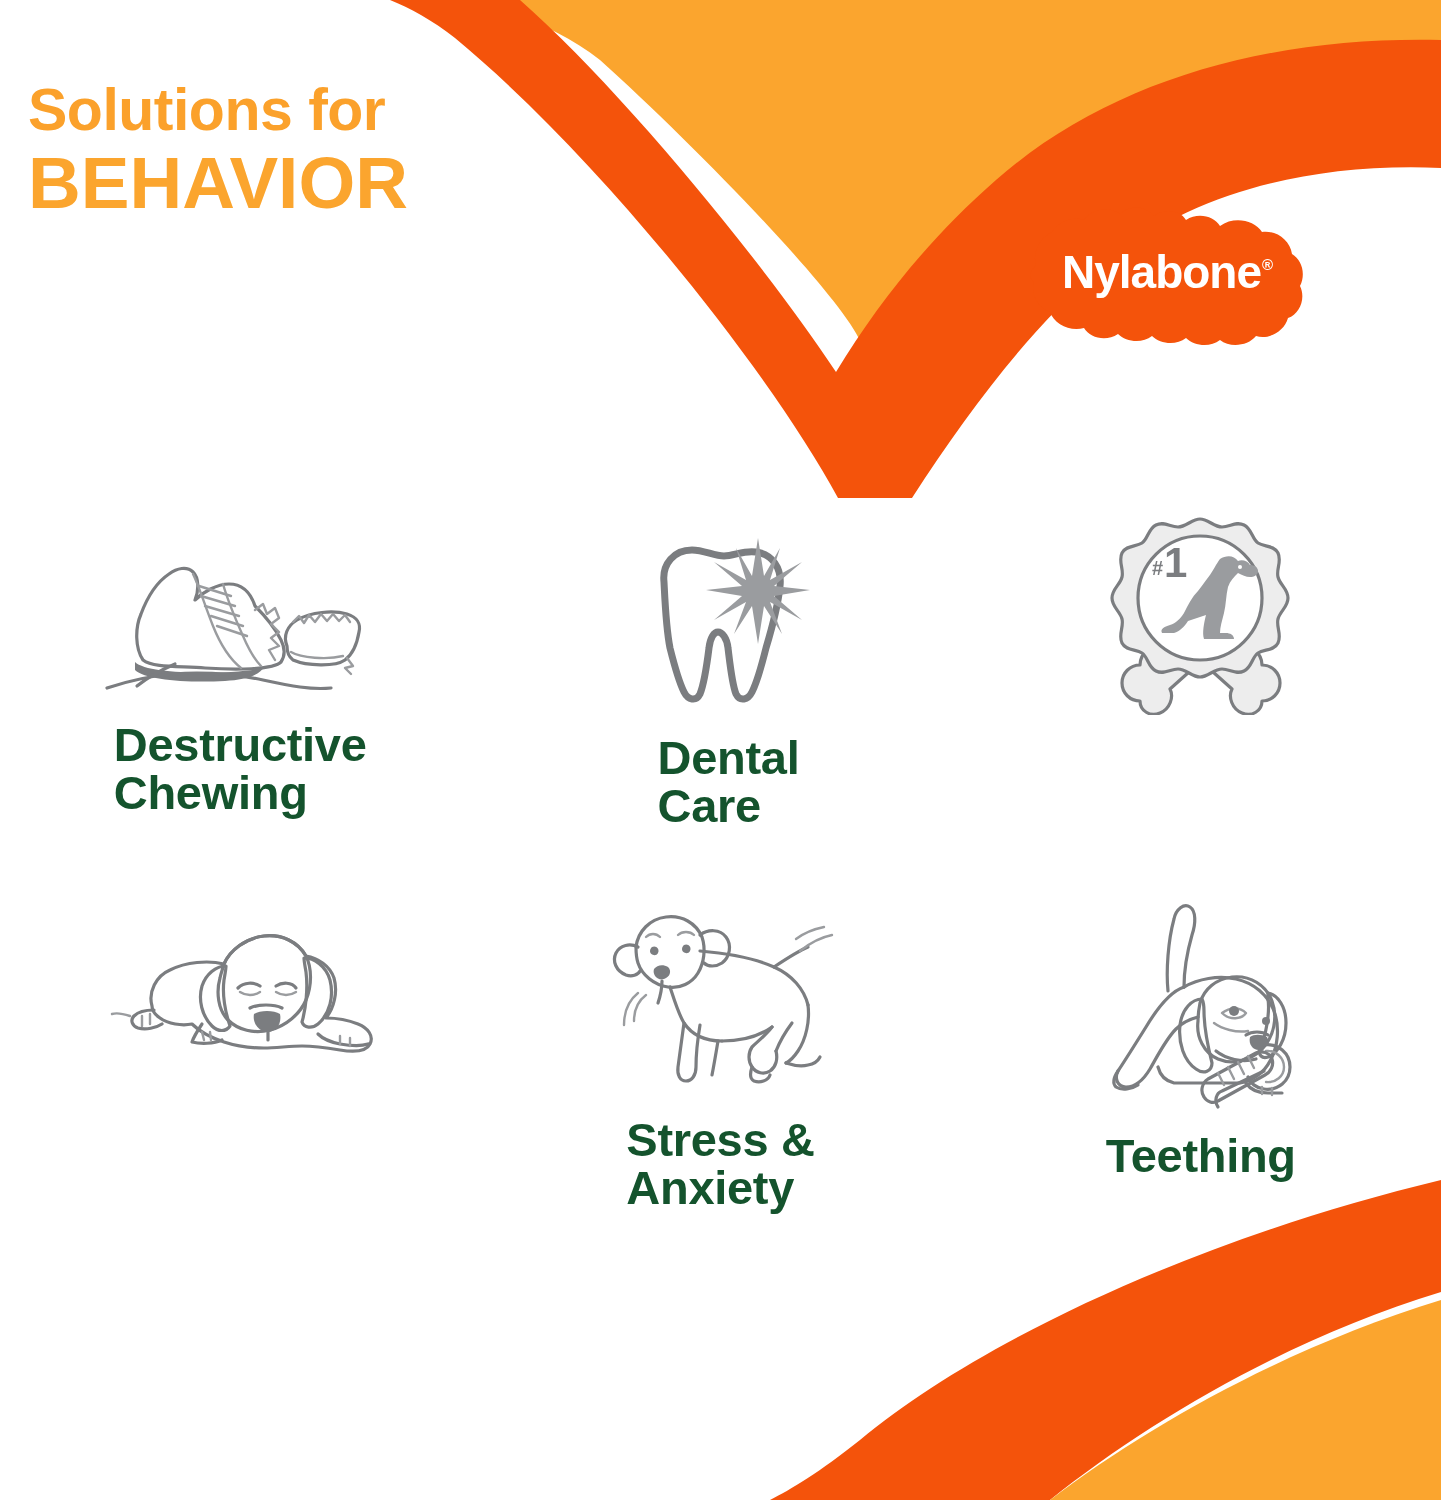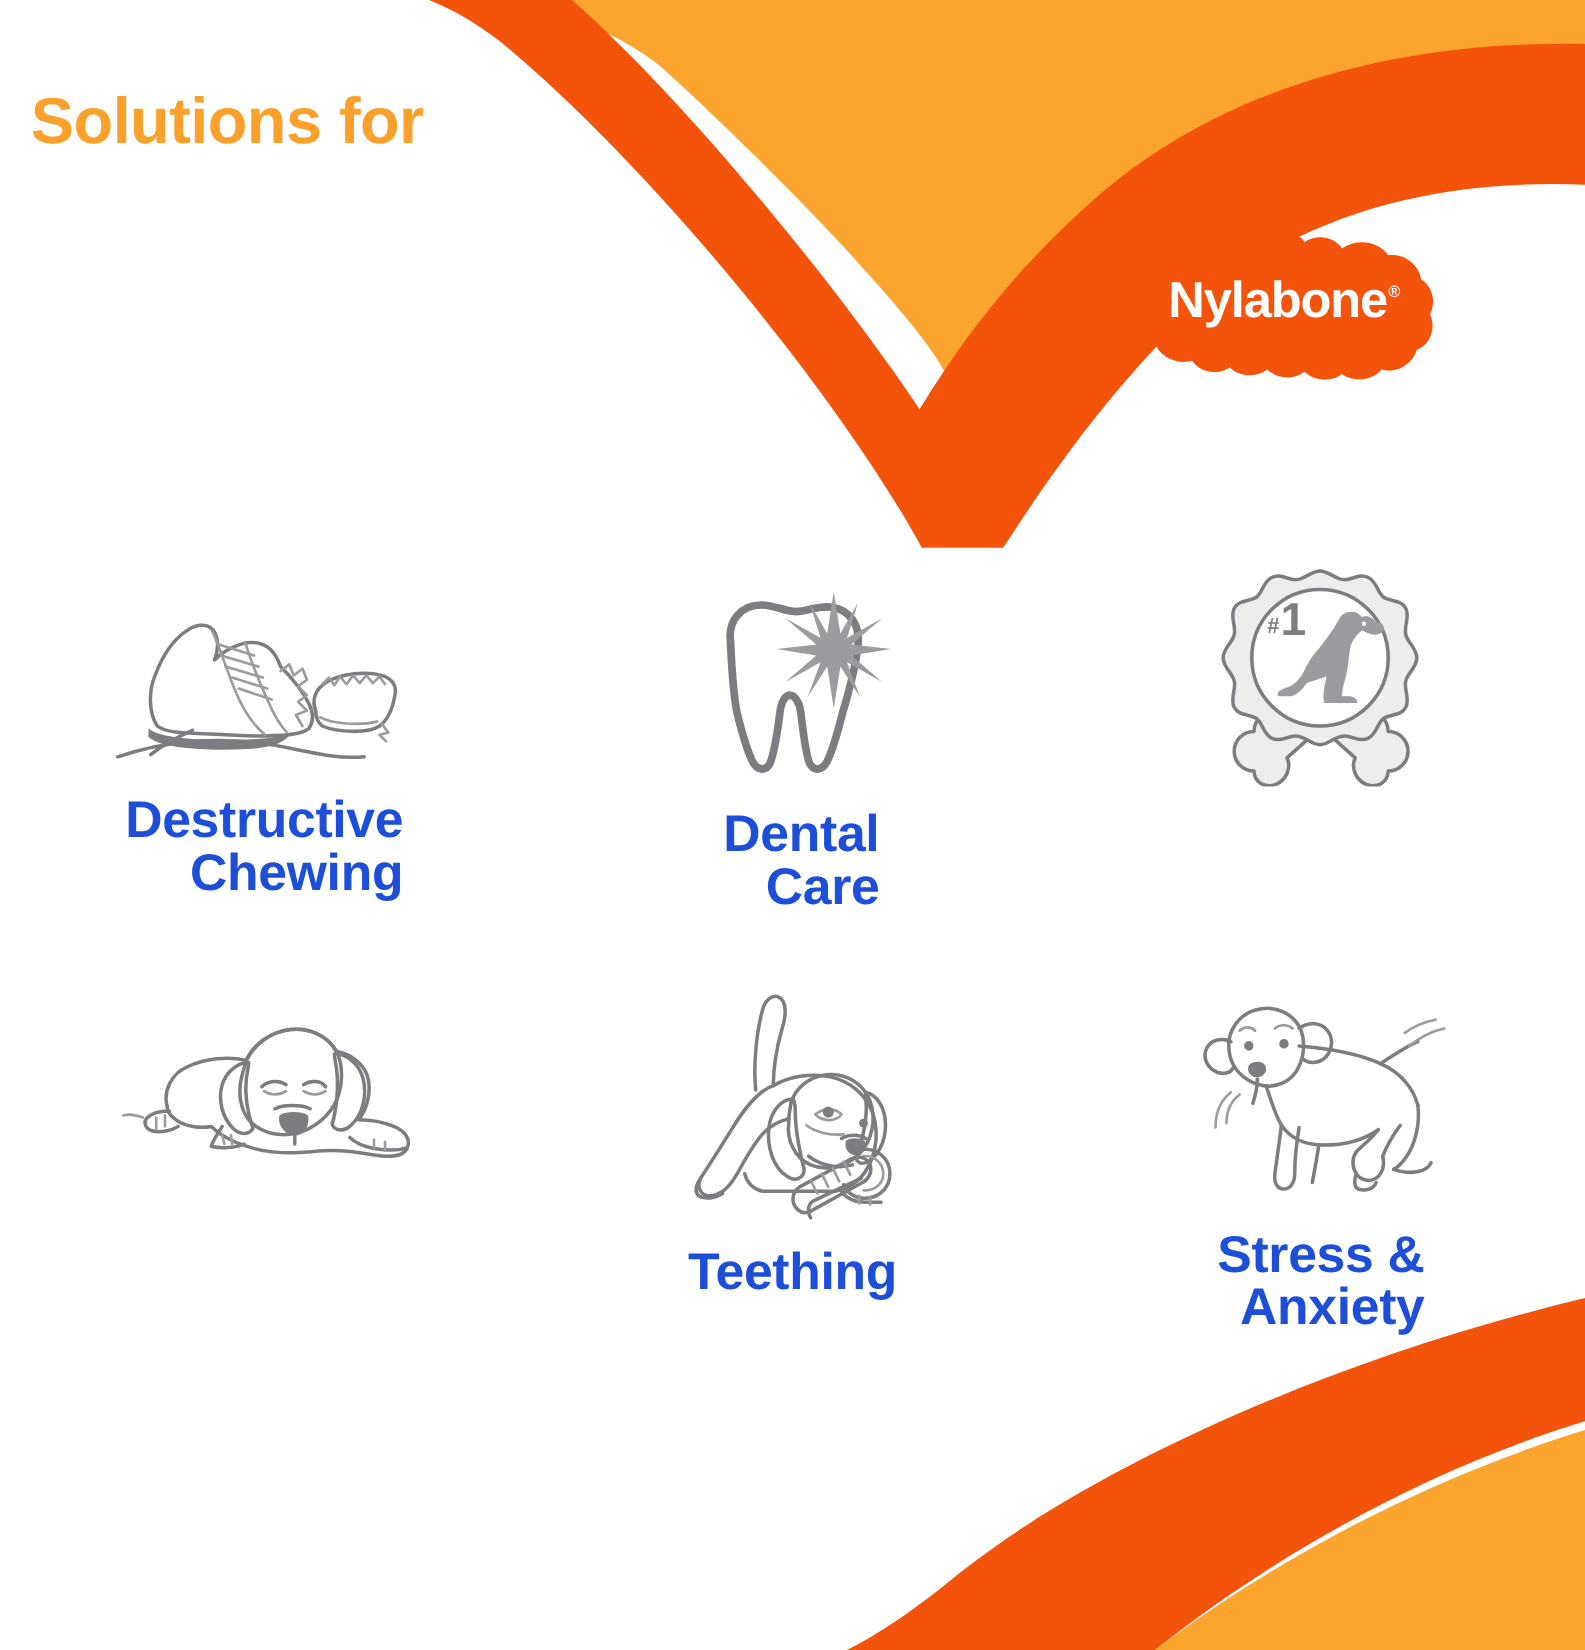--- a/index.html
+++ b/index.html
@@ -74,24 +74,24 @@
   }
   .icon-box{
     height:185px;
     display:flex;
     align-items:flex-end;
     justify-content:center;
   }
   .icon-box svg{display:block;}
   .cell-label{
     margin-top:14px;
-    text-align:right;
+    text-align:left;
     font-size:47px;
     font-weight:bold;
-    color:#1d4ed8;
+    color:#14532d;
     line-height:1.03;
     letter-spacing:-0.3px;
     white-space:pre-line;
   }
   
   .c-chew .cell-label{margin-top:16px;}
   .c-dental .icon-box{height:200px;}
   .c-dental .cell-label{margin-top:14px;margin-left:16px;}
   .c-train .icon-box{height:195px;}
   .c-bored .icon-box{height:180px;align-items:center;}
@@ -118,20 +118,21 @@
 
     <path d="M390,0 L520,0 C620,88 760,258 836,372 C880,300 930,238 996,180 C1110,80 1270,36 1441,40 L1441,168 C1300,162 1180,198 1098,270 C1030,330 970,408 912,498 L838,498 C770,372 600,158 455,38 C432,20 410,8 390,0 Z" fill="#F4530B"></path>
 
     <path d="M1441,1180 C1200,1238 980,1340 860,1440 C820,1472 790,1490 770,1500 L1050,1500 C1150,1420 1290,1338 1441,1292 Z" fill="#F4530B"></path>
 
     <path d="M1441,1300 C1290,1346 1150,1424 1050,1500 L1441,1500 Z" fill="#FBA52E"></path>
   </svg>
 
   <div class="headline">
     <span class="hl-line1">Solutions for</span>
+    <span class="hl-line3">BEHAVIOR</span>
   </div>
 
   <div class="logo">
     <svg viewBox="0 0 300 152">
       <path fill="#F4530B" d="M22,68 C18,54 26,40 38,34 C44,24 58,18 70,22 C78,10 96,8 106,16 C116,6 132,8 140,18 C150,10 166,12 172,22 C184,14 200,18 206,28 C220,18 240,22 248,34 C262,32 276,42 278,56 C288,62 292,76 286,88 C292,100 286,116 274,120 C270,134 254,142 242,138 C234,148 216,150 206,142 C196,150 180,148 172,140 C162,148 146,146 138,138 C128,146 112,144 104,136 C92,144 76,140 70,130 C56,134 40,126 36,114 C24,110 16,96 20,84 C14,80 16,72 22,68 Z"></path>
       <text x="48" y="90" font-family="Liberation Sans, sans-serif" font-size="46" font-weight="bold" fill="#ffffff" letter-spacing="-1">Nylabone</text>
       <text x="248" y="72" font-family="Liberation Sans, sans-serif" font-size="15" font-weight="bold" fill="#ffffff">®</text>
     </svg>
   </div>
 
@@ -228,20 +229,68 @@
             <path class="ink" d="M228,124 C232,128 240,132 250,134 C262,136 272,136 278,134"></path>
             <path class="ink-thin" d="M250,126 L250,134 M260,128 L260,136"></path>
 
             <path class="ink" d="M64,100 C56,100 48,102 44,106 C40,110 42,116 48,118 C56,120 66,118 72,114"></path>
             <path class="ink-thin" d="M52,106 L52,116 M60,104 L60,114"></path>
             <path class="ink-thin" d="M22,104 C28,102 34,104 40,106"></path>
           </svg>
         </div>
       </div>
 
+      <div class="cell c-stress">
+        <div class="icon-box">
+          <svg width="240" height="195" viewBox="0 0 240 195">
+
+            <path class="ink" d="M36,52 C38,36 50,24 66,22 C82,20 96,28 102,42 C106,54 104,68 98,78 C92,88 80,94 68,92 C54,90 42,80 38,68 C36,62 36,56 36,52 Z"></path>
+
+            <path class="ink" d="M38,52 C30,48 20,50 16,58 C12,66 16,76 26,80 C32,82 38,80 40,76"></path>
+
+            <path class="ink" d="M100,40 C108,34 120,34 126,42 C132,50 130,62 122,68 C116,72 108,72 104,68"></path>
+
+            <path class="ink-fill-d" d="M52,52 C56,50 60,54 58,58 C56,62 50,60 50,56 C50,54 51,53 52,52 Z"></path>
+            <path class="ink-fill-d" d="M84,50 C88,48 92,52 90,56 C88,60 82,58 82,54 C82,52 83,51 84,50 Z"></path>
+
+            <path class="ink-thin" d="M46,42 C50,38 56,38 60,42"></path>
+            <path class="ink-thin" d="M78,40 C82,36 90,36 94,40"></path>
+
+            <path class="ink-fill-d" d="M54,74 C52,80 58,86 64,84 C70,82 72,76 68,72 C63,69 57,70 54,74 Z"></path>
+            <path class="ink" d="M62,86 C62,94 60,102 58,108"></path>
+
+            <path class="ink" d="M100,56 C124,58 152,62 174,72 C192,80 204,94 208,110"></path>
+
+            <path class="ink" d="M174,72 C186,64 198,56 208,52"></path>
+            <path class="ink" d="M208,110 C210,126 206,144 198,156 C194,162 190,166 186,168"></path>
+            <path class="ink" d="M186,168 C192,170 200,172 208,170 C214,169 218,166 220,162"></path>
+
+            <path class="ink" d="M70,92 C74,104 78,118 84,128 C92,140 106,146 122,146"></path>
+            <path class="ink" d="M122,146 C140,146 158,142 172,132"></path>
+
+            <path class="ink" d="M84,128 C82,142 80,158 78,172 C77,180 80,186 86,186 C92,186 96,180 96,172 C96,158 98,142 100,130"></path>
+
+            <path class="ink" d="M118,146 C116,158 114,170 112,180"></path>
+
+            <path class="ink" d="M172,132 C166,140 158,146 152,152 C148,158 148,166 152,172 C156,178 164,180 170,176 C176,172 178,164 176,156"></path>
+            <path class="ink" d="M176,156 C180,146 186,136 192,128"></path>
+
+            <path class="ink" d="M152,172 C150,178 150,184 154,186 C160,188 168,186 170,180"></path>
+
+            <path class="ink-thin" d="M46,100 C38,106 34,116 34,126"></path>
+            <path class="ink-thin" d="M38,98 C28,106 24,118 24,130"></path>
+
+            <path class="ink-thin" d="M196,44 C204,38 214,34 224,32"></path>
+            <path class="ink-thin" d="M200,56 C210,48 222,42 232,40"></path>
+          </svg>
+        </div>
+        <div class="cell-label">Stress &amp;
+Anxiety</div>
+      </div>
+
       <div class="cell c-teeth">
         <div class="icon-box">
           <svg width="210" height="215" viewBox="0 0 210 215">
 
             <path class="ink" d="M72,96 C70,76 72,46 78,24 C80,14 88,8 94,12 C100,16 100,28 96,40 C92,54 88,74 88,92"></path>
 
             <path class="ink" d="M88,92 C76,96 62,112 50,132 C40,148 30,164 22,176 C18,184 22,192 30,192 C40,192 48,184 54,174 C62,160 70,144 80,134 C86,128 94,124 102,122"></path>
             <path class="ink" d="M88,92 C102,84 122,80 140,84 C158,88 172,100 178,116 C184,132 182,152 174,166 C168,178 156,186 144,188 L78,188 C70,186 64,180 62,172"></path>
 
             <path class="ink" d="M104,108 C108,94 120,84 136,82 C154,80 170,90 176,106 C182,122 178,142 166,154 C154,166 136,170 122,164 C108,158 100,142 102,126 C102,120 103,113 104,108 Z"></path>
@@ -269,63 +318,15 @@
             <path class="ink" d="M122,212 C118,206 120,198 126,196 L168,176"></path>
 
             <path class="ink" d="M150,188 C154,194 162,198 172,198 L186,198"></path>
             <path class="ink-thin" d="M166,192 L166,199 M176,193 L176,200"></path>
             <path class="ink" d="M22,176 C18,182 16,188 20,192 C26,196 36,194 42,190"></path>
           </svg>
         </div>
         <div class="cell-label">Teething</div>
       </div>
 
-      <div class="cell c-stress">
-        <div class="icon-box">
-          <svg width="240" height="195" viewBox="0 0 240 195">
-
-            <path class="ink" d="M36,52 C38,36 50,24 66,22 C82,20 96,28 102,42 C106,54 104,68 98,78 C92,88 80,94 68,92 C54,90 42,80 38,68 C36,62 36,56 36,52 Z"></path>
-
-            <path class="ink" d="M38,52 C30,48 20,50 16,58 C12,66 16,76 26,80 C32,82 38,80 40,76"></path>
-
-            <path class="ink" d="M100,40 C108,34 120,34 126,42 C132,50 130,62 122,68 C116,72 108,72 104,68"></path>
-
-            <path class="ink-fill-d" d="M52,52 C56,50 60,54 58,58 C56,62 50,60 50,56 C50,54 51,53 52,52 Z"></path>
-            <path class="ink-fill-d" d="M84,50 C88,48 92,52 90,56 C88,60 82,58 82,54 C82,52 83,51 84,50 Z"></path>
-
-            <path class="ink-thin" d="M46,42 C50,38 56,38 60,42"></path>
-            <path class="ink-thin" d="M78,40 C82,36 90,36 94,40"></path>
-
-            <path class="ink-fill-d" d="M54,74 C52,80 58,86 64,84 C70,82 72,76 68,72 C63,69 57,70 54,74 Z"></path>
-            <path class="ink" d="M62,86 C62,94 60,102 58,108"></path>
-
-            <path class="ink" d="M100,56 C124,58 152,62 174,72 C192,80 204,94 208,110"></path>
-
-            <path class="ink" d="M174,72 C186,64 198,56 208,52"></path>
-            <path class="ink" d="M208,110 C210,126 206,144 198,156 C194,162 190,166 186,168"></path>
-            <path class="ink" d="M186,168 C192,170 200,172 208,170 C214,169 218,166 220,162"></path>
-
-            <path class="ink" d="M70,92 C74,104 78,118 84,128 C92,140 106,146 122,146"></path>
-            <path class="ink" d="M122,146 C140,146 158,142 172,132"></path>
-
-            <path class="ink" d="M84,128 C82,142 80,158 78,172 C77,180 80,186 86,186 C92,186 96,180 96,172 C96,158 98,142 100,130"></path>
-
-            <path class="ink" d="M118,146 C116,158 114,170 112,180"></path>
-
-            <path class="ink" d="M172,132 C166,140 158,146 152,152 C148,158 148,166 152,172 C156,178 164,180 170,176 C176,172 178,164 176,156"></path>
-            <path class="ink" d="M176,156 C180,146 186,136 192,128"></path>
-
-            <path class="ink" d="M152,172 C150,178 150,184 154,186 C160,188 168,186 170,180"></path>
-
-            <path class="ink-thin" d="M46,100 C38,106 34,116 34,126"></path>
-            <path class="ink-thin" d="M38,98 C28,106 24,118 24,130"></path>
-
-            <path class="ink-thin" d="M196,44 C204,38 214,34 224,32"></path>
-            <path class="ink-thin" d="M200,56 C210,48 222,42 232,40"></path>
-          </svg>
-        </div>
-        <div class="cell-label">Stress &amp;
-Anxiety</div>
-      </div>
-
     </div>
   </div>
 </div>
 
 </body></html>

